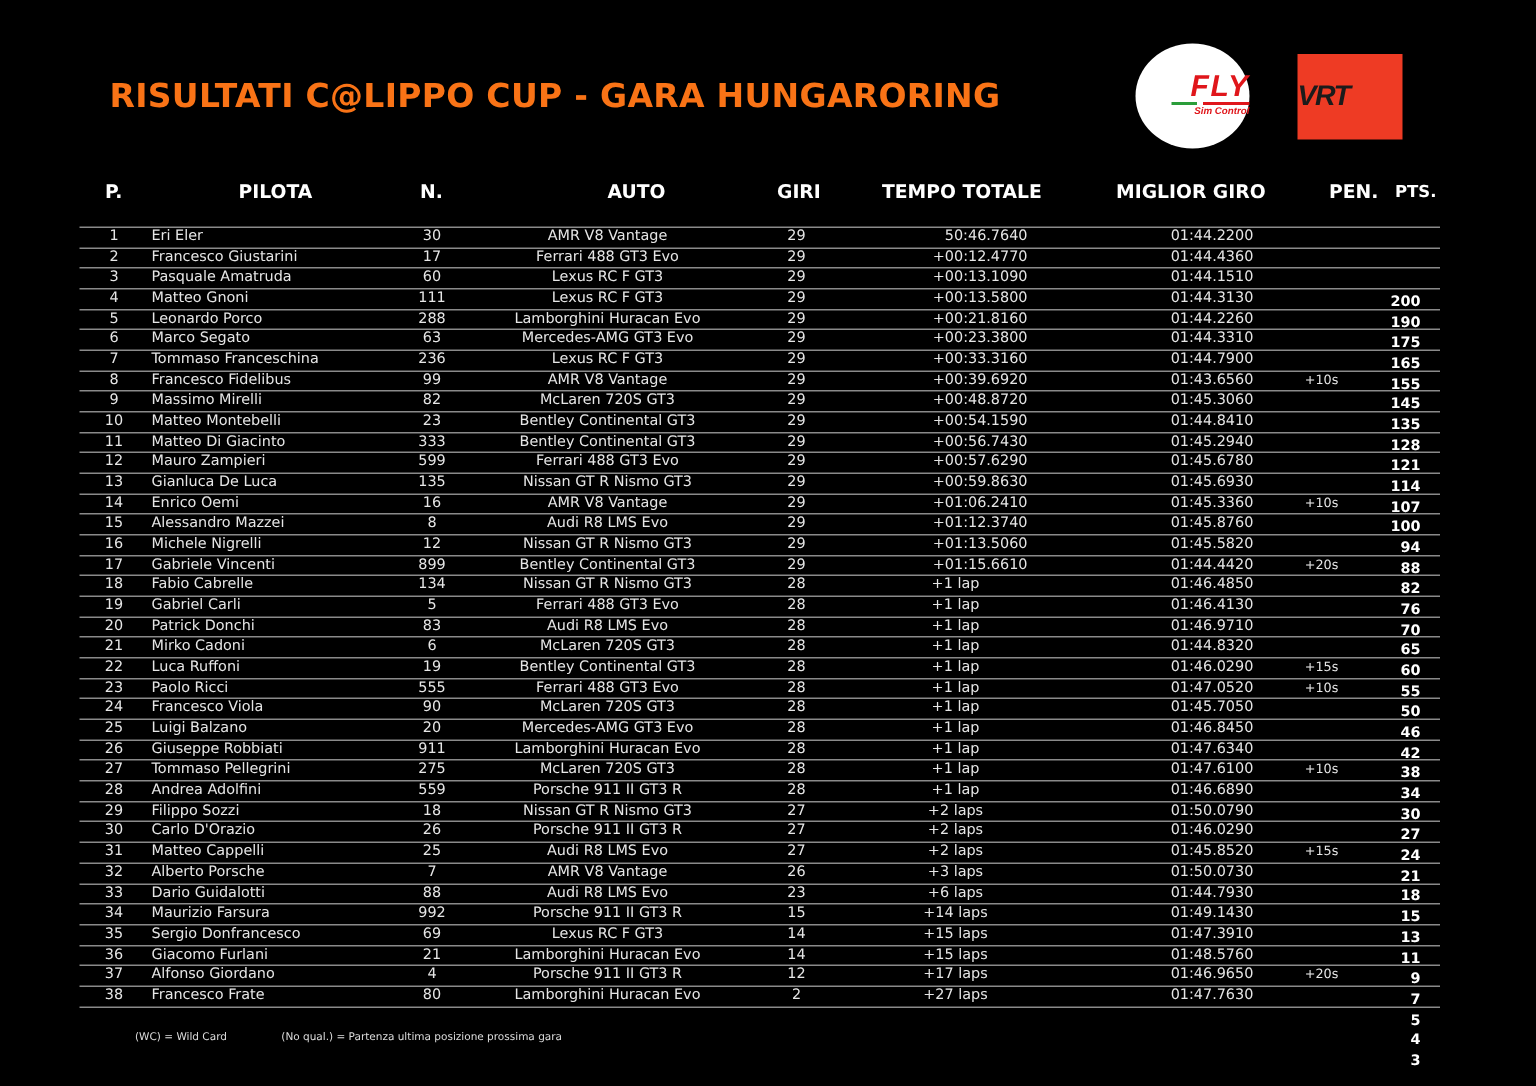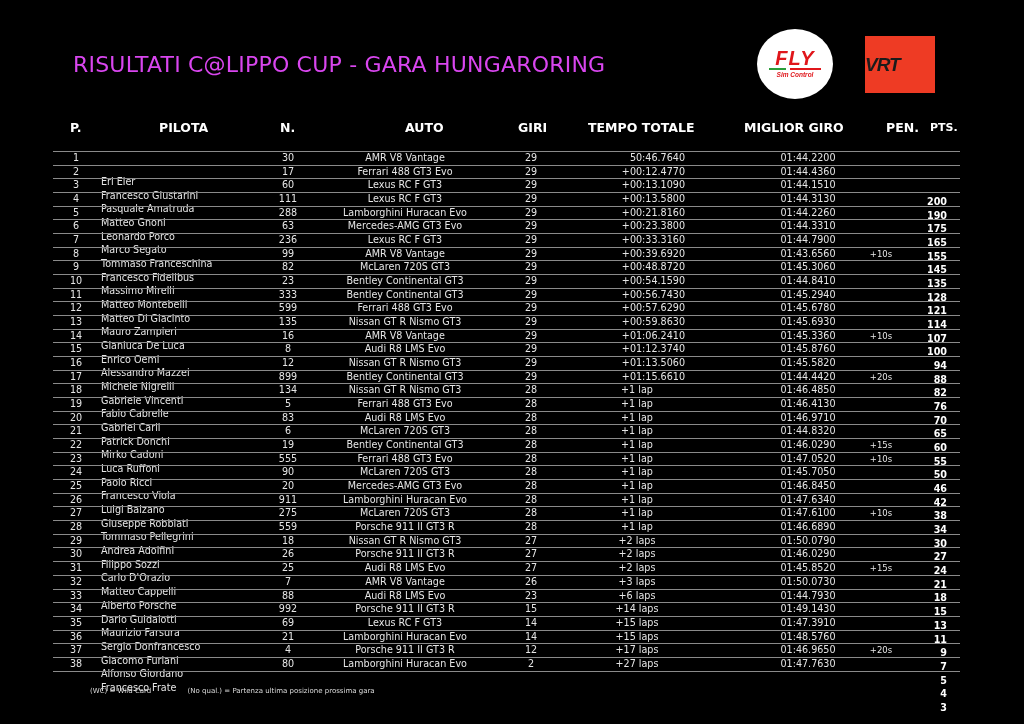--- a/index.html
+++ b/index.html
@@ -1,37 +1,37 @@
 <!DOCTYPE html>
 <html><head>
 <meta charset="utf-8">
 <style>
   html, body { margin:0; padding:0; background:#000; }
   body { width:1024px; height:724px; position:relative; overflow:hidden; color:#fff;
          font-family:"DejaVu Sans", sans-serif; }
-  .title { position:absolute; left:73px; top:52px; font-size:22px; font-weight:normal;
-           letter-spacing:0.2px; color:#d946ef; white-space:nowrap; }
+  .title { position:absolute; left:73px; top:52px; font-size:22px; font-weight:bold;
+           letter-spacing:0.2px; color:#f97316; white-space:nowrap; }
   .logo-fly { position:absolute; left:757px; top:29px; width:76px; height:70px; border-radius:50%;
-              background:#fff; display:flex; flex-direction:column; align-items:center; justify-content:center; }
+              background:#fff; display:flex; flex-direction:column; align-items:flex-end; justify-content:center; }
   .logo-fly .fly { font-style:italic; font-weight:bold; color:#e0161b; font-size:20px; line-height:18px;
                    letter-spacing:1px; font-family:"Liberation Sans", sans-serif; }
   .logo-fly .stripe { width:52px; height:2px; background:linear-gradient(90deg,#2a9d3a 0 33%, #fff 33% 40%, #e0161b 40% 100%); margin:1px 0; }
   .logo-fly .sub { font-style:italic; font-weight:bold; color:#e0161b; font-size:6.5px; line-height:8px;
                    font-family:"Liberation Sans", sans-serif; }
   .logo-vrt { position:absolute; left:865px; top:36px; width:70px; height:57px; background:#ee3b24;
               display:flex; align-items:center; justify-content:flex-start; }
   .logo-vrt span { font-family:"Liberation Sans", sans-serif; font-weight:bold; font-style:italic; font-size:19px;
                    color:#1b1b1b; letter-spacing:-1px; }
   .hdr { position:absolute; top:120px; font-size:12.5px; font-weight:bold; color:#fff; white-space:nowrap; }
   .tbl { position:absolute; left:53px; top:151px; width:907px; border-top:1px solid #8a8a8a; }
   .row { position:relative; height:12.68px; border-bottom:1px solid #8a8a8a;
          font-size:9.6px; line-height:12.68px; color:#e6e6e6; white-space:nowrap; }
   .row > span { position:absolute; top:0; }
   .c-pos { left:0; width:46px; text-align:center; }
-  .c-pil { left:48px;margin-top:24px; }
+  .c-pil { left:48px; }
   .c-num { left:205px; width:60px; text-align:center; }
   .c-auto { left:270px; width:164px; text-align:center; }
   .c-giri { left:456px; width:44px; text-align:center; }
   .c-tempo { left:532px; width:100px; text-align:right; }
   .c-tempo.lap { text-align:center; width:106px; left:531px; }
   .c-best { left:705px; width:100px; text-align:center; }
   .c-pen { left:808px; width:40px; text-align:center; font-size:8.5px; }
   .c-pts { left:866px; width:28px; text-align:right; font-weight:bold; color:#fff;margin-top:44px; }
   .foot { position:absolute; left:70px; top:687px; font-size:7px; color:#ddd; white-space:nowrap; }
   .foot span { margin-right:14px;margin-left:20px; }

